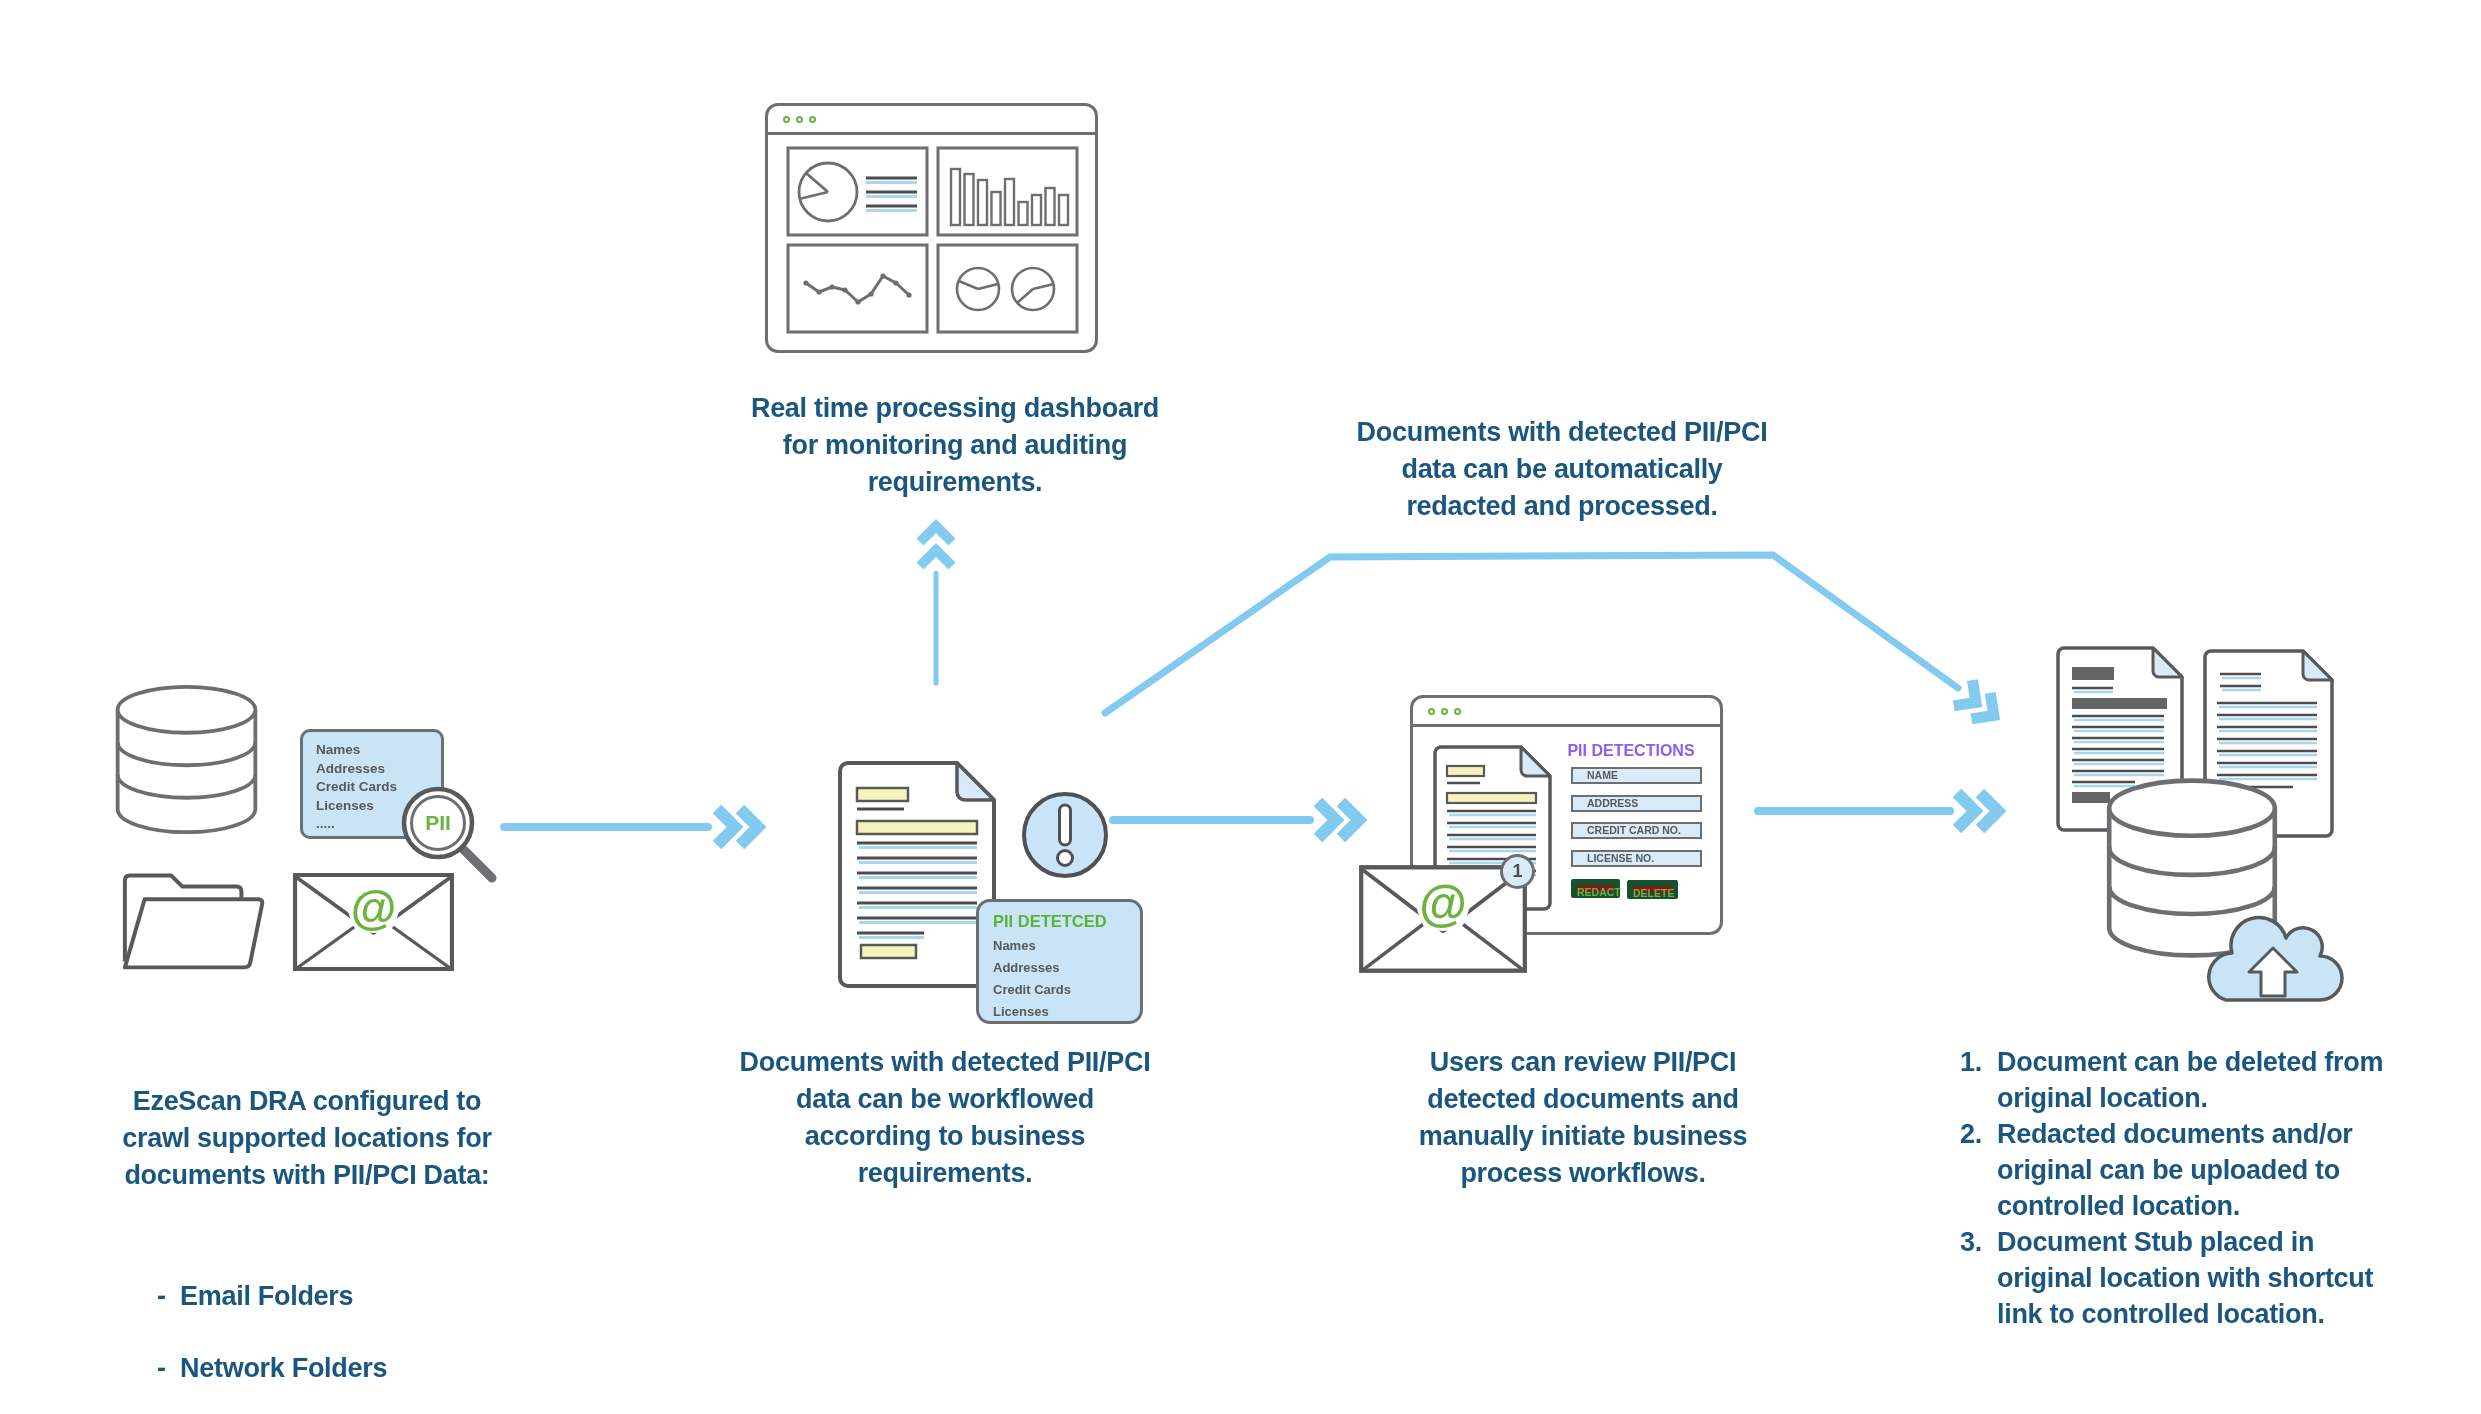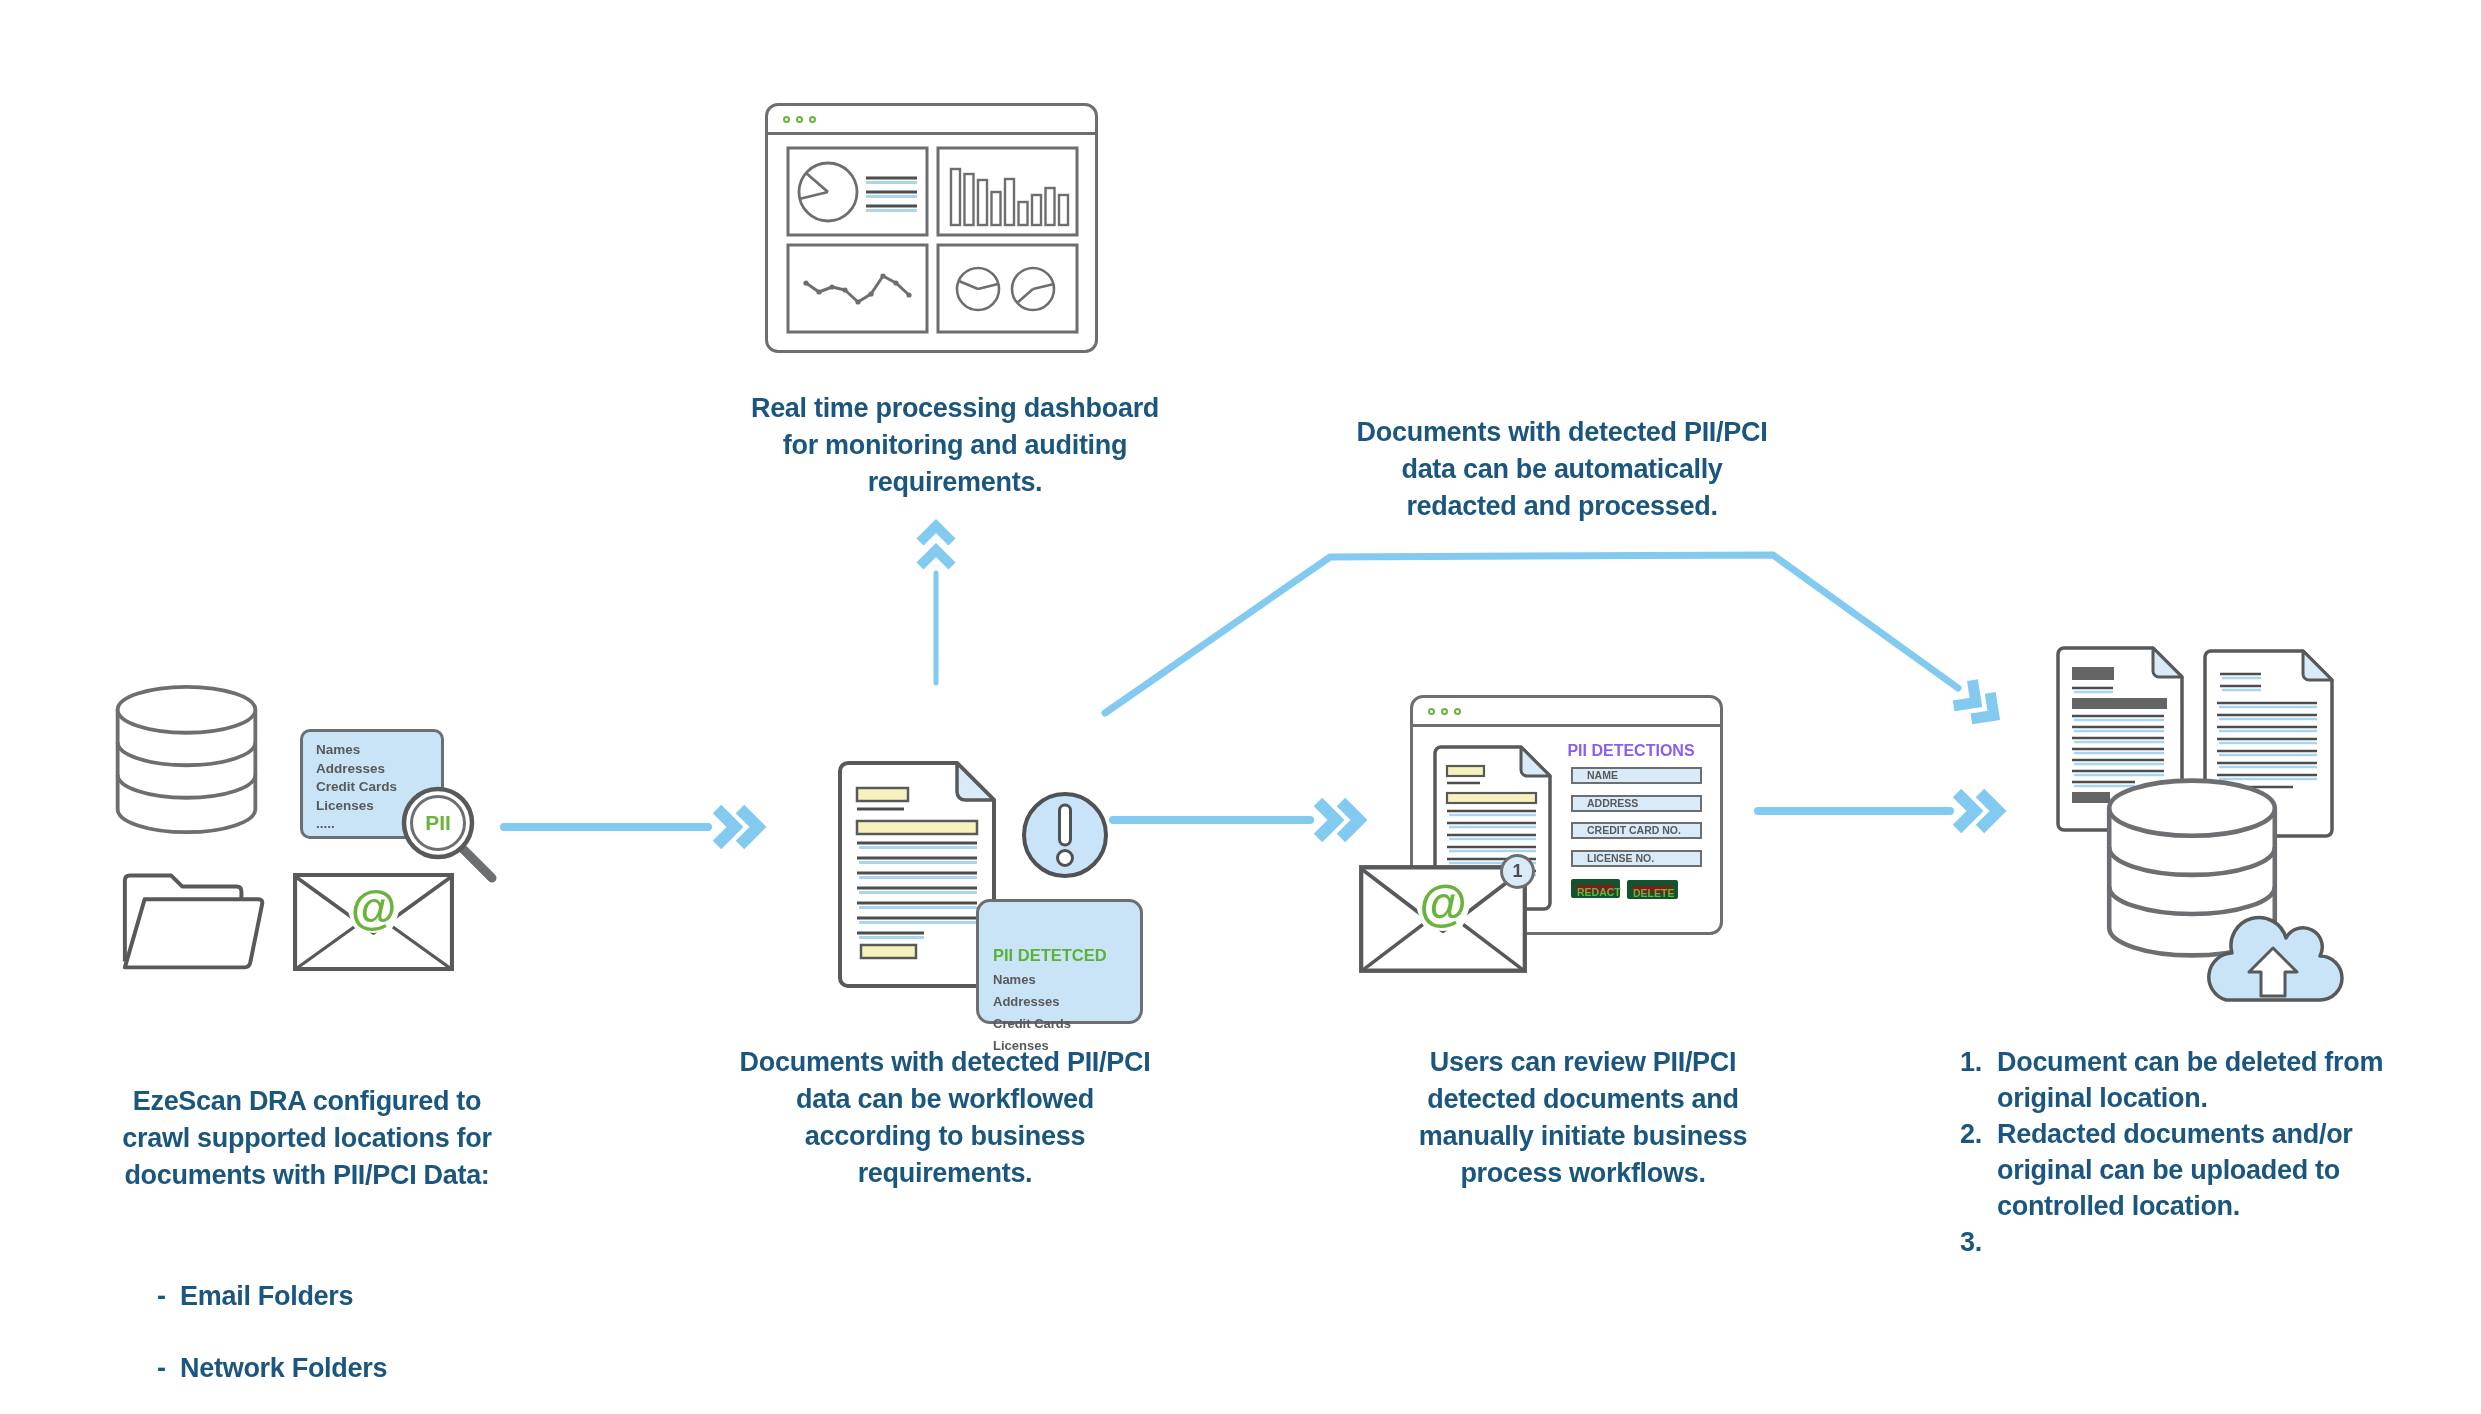--- a/index.html
+++ b/index.html
@@ -15,21 +15,21 @@
   .step .num{width:37px;flex:none;}
   .step .txt{white-space:pre-line;}
   .window{position:absolute;background:#fff;border:3px solid #6D6E71;border-radius:13px;box-sizing:border-box;}
   .winhead{height:26px;border-bottom:3px solid #6D6E71;display:flex;align-items:center;gap:6px;padding-left:15px;}
   .dot{width:7px;height:7px;border:2px solid #6CB33E;border-radius:50%;box-sizing:border-box;background:#fff;}
   .bluecard{position:absolute;background:#C9E4F6;border:3px solid #6D6E71;border-radius:10px;
             font:700 13.5px/18.5px "Liberation Sans",sans-serif;color:#58595B;
             white-space:pre-line;box-sizing:border-box;padding:9px 0 0 13px;}
   .piibox{position:absolute;background:#C9E4F6;border:3.5px solid #6D6E71;border-radius:14px;
           box-sizing:border-box;padding:9px 0 0 14px;}
-  .piibox .t{font:700 16.5px/20px "Liberation Sans",sans-serif;color:#5BB236;margin-bottom:4px;margin-top:34px;}
+  .piibox .t{font:700 16.5px/20px "Liberation Sans",sans-serif;color:#5BB236;margin-bottom:4px;}
   .piibox .l{font:700 13px/22px "Liberation Sans",sans-serif;color:#58595B;white-space:pre-line;}
   .ptitle{position:absolute;font:700 16px/18px "Liberation Sans",sans-serif;color:#8b5cf6;text-align:center;}
   .field{position:absolute;width:131px;height:17px;background:#D9EBF9;border:2px solid #6D6E71;
          box-sizing:border-box;font:700 10.5px/13px "Liberation Sans",sans-serif;color:#58595B;
          padding-left:14px;}
   .gbtn{position:absolute;background:#7f1d1d;border:6px solid #14532d;border-radius:2px;
         box-sizing:border-box;font:700 10.5px/15px "Liberation Sans",sans-serif;color:#6CB33E;
         text-align:center;}
   .badge{position:absolute;left:1500px;top:854px;width:35px;height:35px;border-radius:50%;
          background:#D9EBF9;border:3px solid #6D6E71;box-sizing:border-box;text-align:center;
@@ -362,16 +362,19 @@
 original location.</span>
     </div>
     <div class="step">
       <span class="num">2.</span>
       <span class="txt">Redacted documents and/or
 original can be uploaded to
 controlled location.</span>
     </div>
     <div class="step">
       <span class="num">3.</span>
+      <span class="txt">Document Stub placed in
+original location with shortcut
+link  to controlled location.</span>
     </div>
   </div>
 
 </div>
 
 </body></html>

